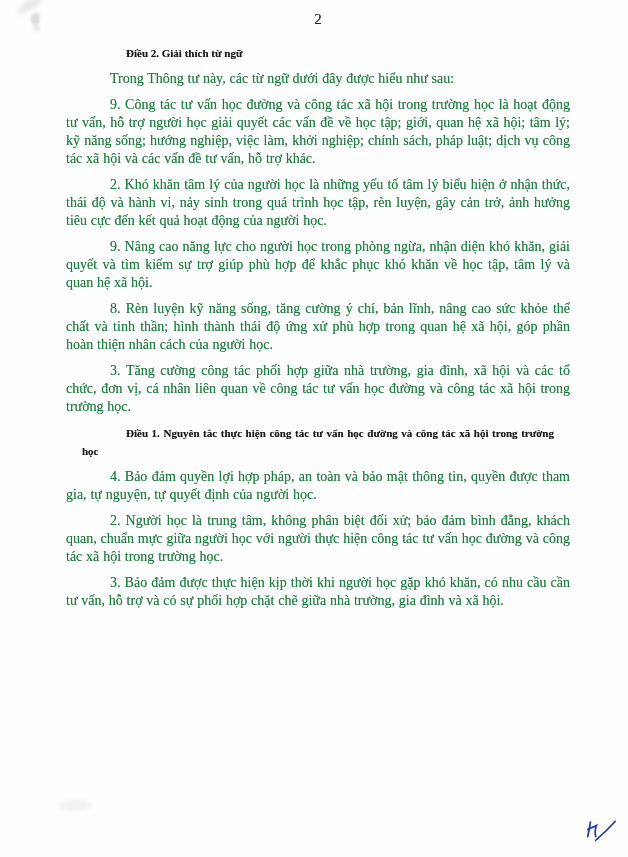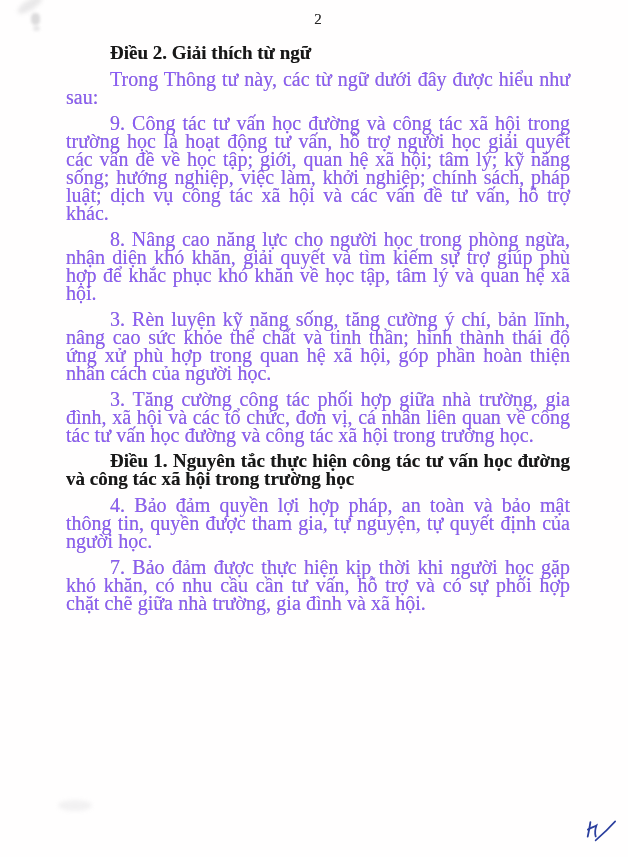--- a/index.html
+++ b/index.html
@@ -23,36 +23,36 @@
   }
   .page-number {
     text-align: center;
     font-size: 15px;
     line-height: 18px;
     margin: 0 0 16px 0;
     color: #242424;
     text-shadow: 0 0 0.5px rgba(40,40,40,0.45);
   }
   .heading {
-    font-size: 19px;
+    font-size: 11px;
     line-height: 18px;
     font-weight: bold;
-    margin: 8px 0;
+    margin: 8px 16px;
     text-indent: 44px;
     text-align: justify;
     color: #181818;
     text-shadow: 0 0 0.5px rgba(24,24,24,0.5);
   }
   .para {
-    font-size: 20px;
+    font-size: 14px;
     line-height: 18px;
     margin: 8px 0;
     text-indent: 44px;
     text-align: justify;
-    color: #8b5cf6;
+    color: #15803d;
     text-shadow: 0 0 0.5px rgba(32,32,32,0.4);
     word-spacing: 0.3px;
   }
   .signature {
     position: absolute;
     left: 583px;
     top: 818px;
     width: 36px;
     height: 28px;
   }
@@ -96,28 +96,30 @@
   <div class="artifact a3"></div>
   <div class="artifact a4"></div>
 
   <div class="content">
 
     <div class="page-number">2</div>
 
     <h3 class="heading">Điều 2. Giải thích từ ngữ</h3>
     <p class="para">Trong Thông tư này, các từ ngữ dưới đây được hiểu như sau:</p>
     <p class="para">9. Công tác tư vấn học đường và công tác xã hội trong trường học là hoạt động tư vấn, hỗ trợ người học giải quyết các vấn đề về học tập; giới, quan hệ xã hội; tâm lý; kỹ năng sống; hướng nghiệp, việc làm, khởi nghiệp; chính sách, pháp luật; dịch vụ công tác xã hội và các vấn đề tư vấn, hỗ trợ khác.</p>
+    <p class="para">2. Khó khăn tâm lý của người học là những yếu tố tâm lý biểu hiện ở nhận thức, thái độ và hành vi, nảy sinh trong quá trình học tập, rèn luyện, gây cản trở, ảnh hưởng tiêu cực đến kết quả hoạt động của người học.</p>
 
-    <p class="para">8. Nâng cao năng lực cho người học trong phòng ngừa, nhận diện khó khăn, giải quyết và tìm kiếm sự trợ giúp phù hợp để khắc phục khó khăn về học tập, tâm lý và quan hệ xã hội.</p>
-    <p class="para">3. Rèn luyện kỹ năng sống, tăng cường ý chí, bản lĩnh, nâng cao sức khỏe thể chất và tinh thần; hình thành thái độ ứng xử phù hợp trong quan hệ xã hội, góp phần hoàn thiện nhân cách của người học.</p>
+    <p class="para">9. Nâng cao năng lực cho người học trong phòng ngừa, nhận diện khó khăn, giải quyết và tìm kiếm sự trợ giúp phù hợp để khắc phục khó khăn về học tập, tâm lý và quan hệ xã hội.</p>
+    <p class="para">8. Rèn luyện kỹ năng sống, tăng cường ý chí, bản lĩnh, nâng cao sức khỏe thể chất và tinh thần; hình thành thái độ ứng xử phù hợp trong quan hệ xã hội, góp phần hoàn thiện nhân cách của người học.</p>
     <p class="para">3. Tăng cường công tác phối hợp giữa nhà trường, gia đình, xã hội và các tổ chức, đơn vị, cá nhân liên quan về công tác tư vấn học đường và công tác xã hội trong trường học.</p>
 
     <h3 class="heading">Điều 1. Nguyên tắc thực hiện công tác tư vấn học đường và công tác xã hội trong trường học</h3>
     <p class="para">4. Bảo đảm quyền lợi hợp pháp, an toàn và bảo mật thông tin, quyền được tham gia, tự nguyện, tự quyết định của người học.</p>
-    <p class="para">7. Bảo đảm được thực hiện kịp thời khi người học gặp khó khăn, có nhu cầu cần tư vấn, hỗ trợ và có sự phối hợp chặt chẽ giữa nhà trường, gia đình và xã hội.</p>
+    <p class="para">2. Người học là trung tâm, không phân biệt đối xử; bảo đảm bình đẳng, khách quan, chuẩn mực giữa người học với người thực hiện công tác tư vấn học đường và công tác xã hội trong trường học.</p>
+    <p class="para">3. Bảo đảm được thực hiện kịp thời khi người học gặp khó khăn, có nhu cầu cần tư vấn, hỗ trợ và có sự phối hợp chặt chẽ giữa nhà trường, gia đình và xã hội.</p>
 
   </div>
 
   <svg class="signature" viewBox="0 0 36 28" fill="none" xmlns="http://www.w3.org/2000/svg">
     <path d="M7.4 4.2 C6.8 8.6 5.8 13.8 4.7 18.6" stroke-width="1.8" stroke-linecap="round" fill="none" stroke="#2b3f9e"></path>
     <path d="M4.9 11.6 C8.2 9.8 11 8.8 13.4 7.5 C12.1 11.3 11.6 14.9 12.7 18.4" stroke-width="1.8" stroke-linecap="round" fill="none" stroke="#2b3f9e"></path>
     <path d="M12.6 22.4 C18.4 17.4 27 9.2 32.2 3.4" stroke-width="1.6" stroke-linecap="round" fill="none" stroke="#2b3f9e"></path>
   </svg>
 
 </div>

